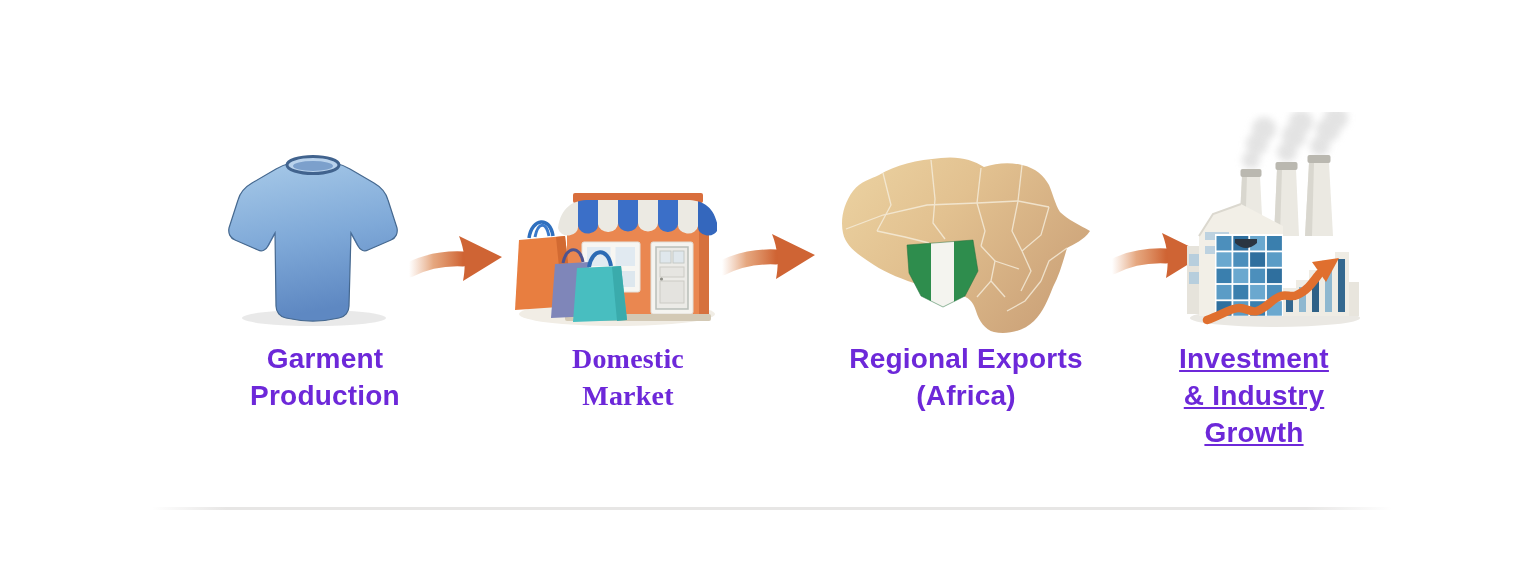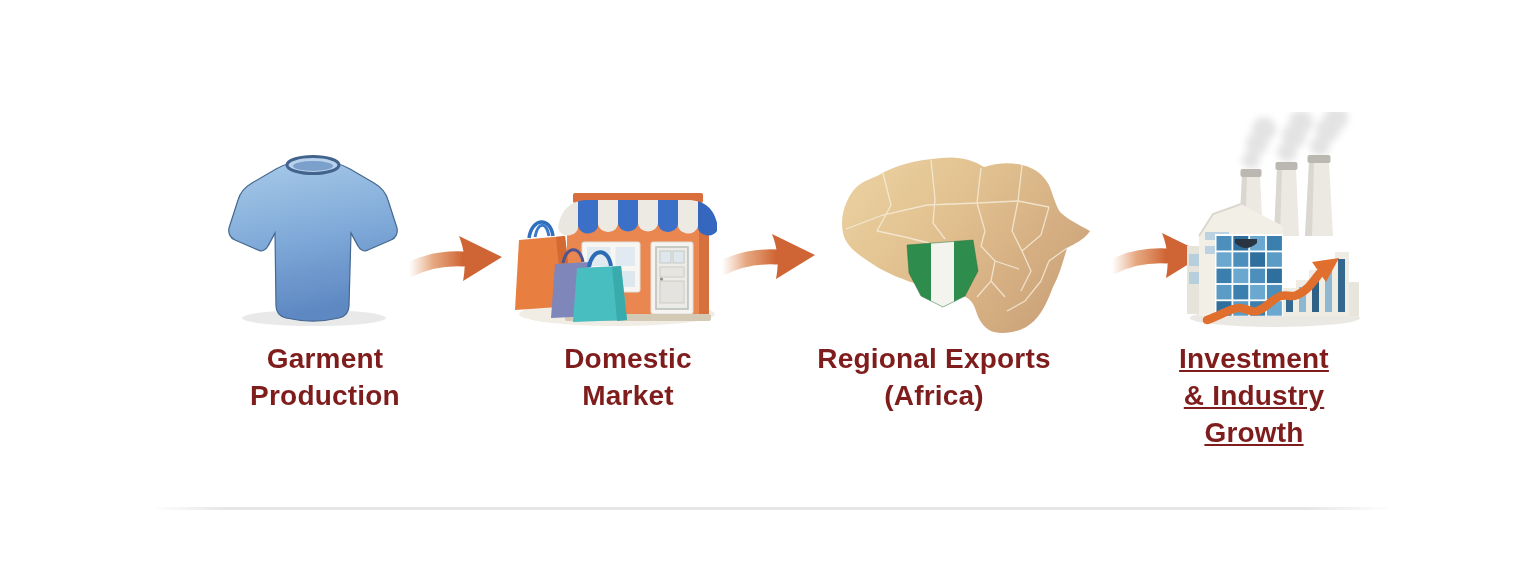--- a/index.html
+++ b/index.html
@@ -13,21 +13,21 @@
   }
   .canvas {
     position: relative;
     width: 1534px;
     height: 561px;
     background: #ffffff;
   }
   .abs { position: absolute; }
   .step-label {
     position: absolute;
-    color: #7f1d1d;
+    color: #6d28d9;
     font-size: 28px;
     line-height: 37px;
     font-weight: 600;
     text-align: center;
     white-space: pre-line;
     letter-spacing: 0.2px;
   }
   .divider {
     position: absolute;
     left: 152px;
@@ -137,21 +137,21 @@
       <path d="M30,61 C33,46 41,45 44,60" stroke="#3a7acb" stroke-width="3" fill="none"></path>
       <polygon points="14,64 60,60 68,130 10,134" fill="#e87e40"></polygon>
       <polygon points="60,60 68,130 58,131 51,61" fill="#d26a32"></polygon>
       <path d="M58,87 C61,70 75,69 78,86" stroke="#4d5490" stroke-width="3" fill="none"></path>
       <polygon points="50,88 84,86 88,140 46,142" fill="#7f86b9"></polygon>
       <path d="M84,91 C87,72 103,71 106,90" stroke="#2b6ab4" stroke-width="4" fill="none"></path>
       <polygon points="72,92 116,90 122,144 68,146" fill="#48bec0"></polygon>
       <polygon points="116,90 122,144 112,145 107,91" fill="#3aabac"></polygon>
     </svg>
   </div>
-  <div class="step-label" style="left:508px; top:340px; width:240px;">Domestic
+  <div class="step-label" style="left:508px; top:340px; width:240px;font-family:Liberation Serif, serif;">Domestic
 Market</div>
 
   <svg class="abs" style="left:718px; top:225px;" width="100" height="62" viewBox="0 0 100 62">
     <use href="#flow-arrow"></use>
   </svg>
 
   <div class="abs" style="left:833px; top:151px;">
     <svg width="272" height="186" viewBox="0 0 272 186">
       <defs>
         <clipPath id="ngClip">
@@ -183,21 +183,21 @@
         <path d="M158,130 L172,146"></path>
       </g>
       <g clip-path="url(#ngClip)">
         <rect x="74" y="87" width="24" height="72" fill="#2e8d4d"></rect>
         <rect x="98" y="87" width="23" height="72" fill="#f4f4ef"></rect>
         <rect x="121" y="87" width="24" height="72" fill="#2e8d4d"></rect>
       </g>
       <path d="M74,94 L140,89 L145,120 L132,145 L110,156 L88,145 L76,122 Z" fill="none" stroke="#23703c" stroke-width="1" opacity="0.5"></path>
     </svg>
   </div>
-  <div class="step-label" style="left:794px; top:340px; width:280px;">Regional Exports
+  <div class="step-label" style="left:826px; top:340px; width:280px;">Regional Exports
 (Africa)</div>
 
   <svg class="abs" style="left:1108px; top:224px;" width="100" height="62" viewBox="0 0 100 62">
     <use href="#flow-arrow"></use>
   </svg>
 
   <div class="abs" style="left:1185px; top:112px;">
     <svg width="176" height="218" viewBox="0 0 176 218">
 
       <g fill="#d8d8d8" opacity="0.7" filter="url(#smokeBlur)">

